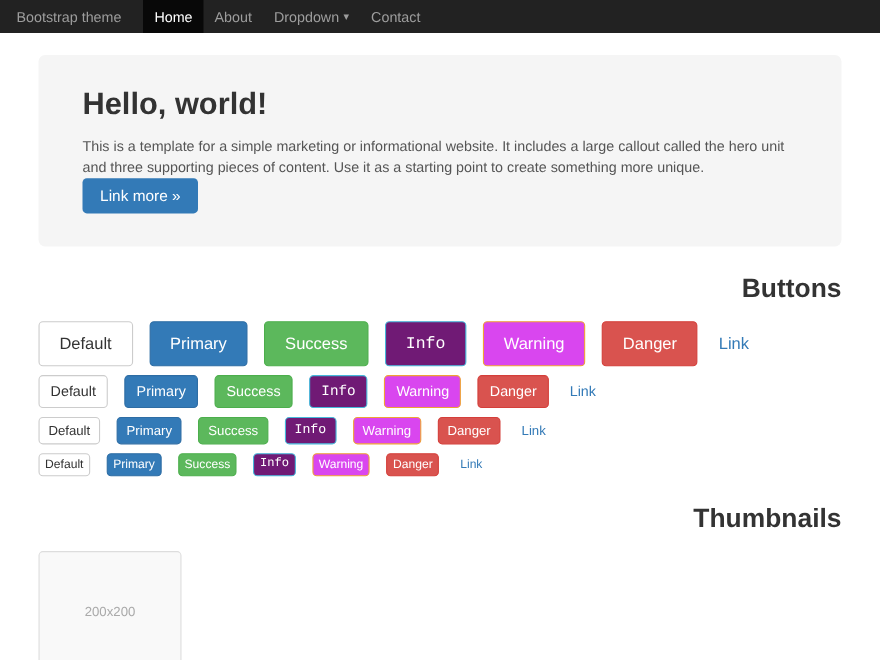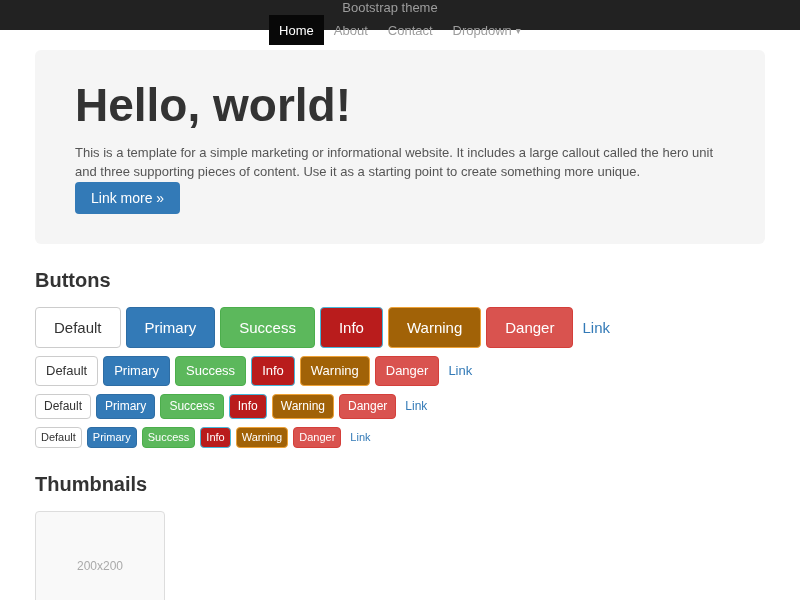--- a/index.html
+++ b/index.html
@@ -5,21 +5,20 @@
     * { box-sizing: border-box; margin: 0; padding: 0; }
     body { font-family: "Helvetica Neue", Helvetica, Arial, sans-serif; font-size: 14px; color: #333; background: #fff; }
 
     
     .navbar {
       background-color: #222;
       height: 30px;
       display: flex;
       align-items: center;
       padding: 0 15px;
-      flex-direction: column;
     }
     .navbar-brand {
       color: #9d9d9d;
       font-size: 13px;
       margin-right: 20px;
       text-decoration: none;
     }
     .nav-items {
       display: flex;
       align-items: flex-start;
@@ -52,21 +51,21 @@
     }
 
     
     .jumbotron {
       background-color: #f5f5f5;
       border-radius: 6px;
       padding: 30px 40px;
       margin-bottom: 25px;
     }
     .jumbotron h1 {
-      font-size: 46px;
+      font-size: 28px;
       font-weight: bold;
       color: #333;
       margin-bottom: 12px;
       line-height: 1.1;
     }
     .jumbotron p {
       font-size: 13px;
       color: #555;
       line-height: 1.5;
     }
@@ -77,32 +76,33 @@
       padding: 8px 16px;
       border-radius: 4px;
       font-size: 14px;
       cursor: pointer;
       text-decoration: none;
       display: inline-block;
     }
 
     
     .section-title {
-      font-size: 20px;
+      font-size: 24px;
       font-weight: bold;
       color: #333;
       margin-bottom: 15px;
+      text-align: right;
     }
 
     
     .buttons-section { margin-bottom: 25px; }
     .btn-row {
       display: flex;
       align-items: center;
-      gap: 5px;
+      gap: 15px;
       margin-bottom: 8px;
       flex-wrap: wrap;
     }
 
     
     .btn {
       display: inline-block;
       cursor: pointer;
       border-radius: 4px;
       text-align: center;
@@ -117,22 +117,22 @@
     
     .btn-md { padding: 5px 10px; font-size: 13px; }
     
     .btn-sm { padding: 3px 8px; font-size: 12px; }
     
     .btn-xs { padding: 2px 5px; font-size: 11px; }
 
     .btn-default { background-color: #fff; color: #333; border-color: #ccc; }
     .btn-primary { background-color: #337ab7; border-color: #2e6da4; }
     .btn-success { background-color: #5cb85c; border-color: #4cae4c; }
-    .btn-info    { background-color: #b91c1c; border-color: #46b8da; }
-    .btn-warning { background-color: #a16207; border-color: #eea236; }
+    .btn-info    { background-color: #701a75; border-color: #46b8da; font-family: Liberation Mono, monospace; }
+    .btn-warning { background-color: #d946ef; border-color: #eea236; }
     .btn-danger  { background-color: #d9534f; border-color: #d43f3a; text-align: right; }
     .btn-link    { background: none; border: none; color: #337ab7; text-decoration: none; padding-left: 4px; padding-right: 4px; }
 
     
     .thumbnails-section { margin-bottom: 20px; }
     .thumbnail-box {
       width: 130px;
       height: 110px;
       border: 1px solid #ddd;
       border-radius: 4px;
@@ -145,22 +145,22 @@
     }
   </style>
 </head>
 <body>
 
 <nav class="navbar">
   <a class="navbar-brand">Bootstrap theme</a>
   <div class="nav-items">
     <a class="nav-item active">Home</a>
     <a class="nav-item">About</a>
+    <a class="nav-item">Dropdown <span class="dropdown-arrow">▾</span></a>
     <a class="nav-item">Contact</a>
-    <a class="nav-item">Dropdown <span class="dropdown-arrow">▾</span></a>
   </div>
 </nav>
 
 <div class="container">
 
   <div class="jumbotron">
     <h1>Hello, world!</h1>
     <p>This is a template for a simple marketing or informational website. It includes a large callout called the hero unit and three supporting pieces of content. Use it as a starting point to create something more unique.</p>
     <button class="btn-learn-more">Link more »</button>
   </div>

